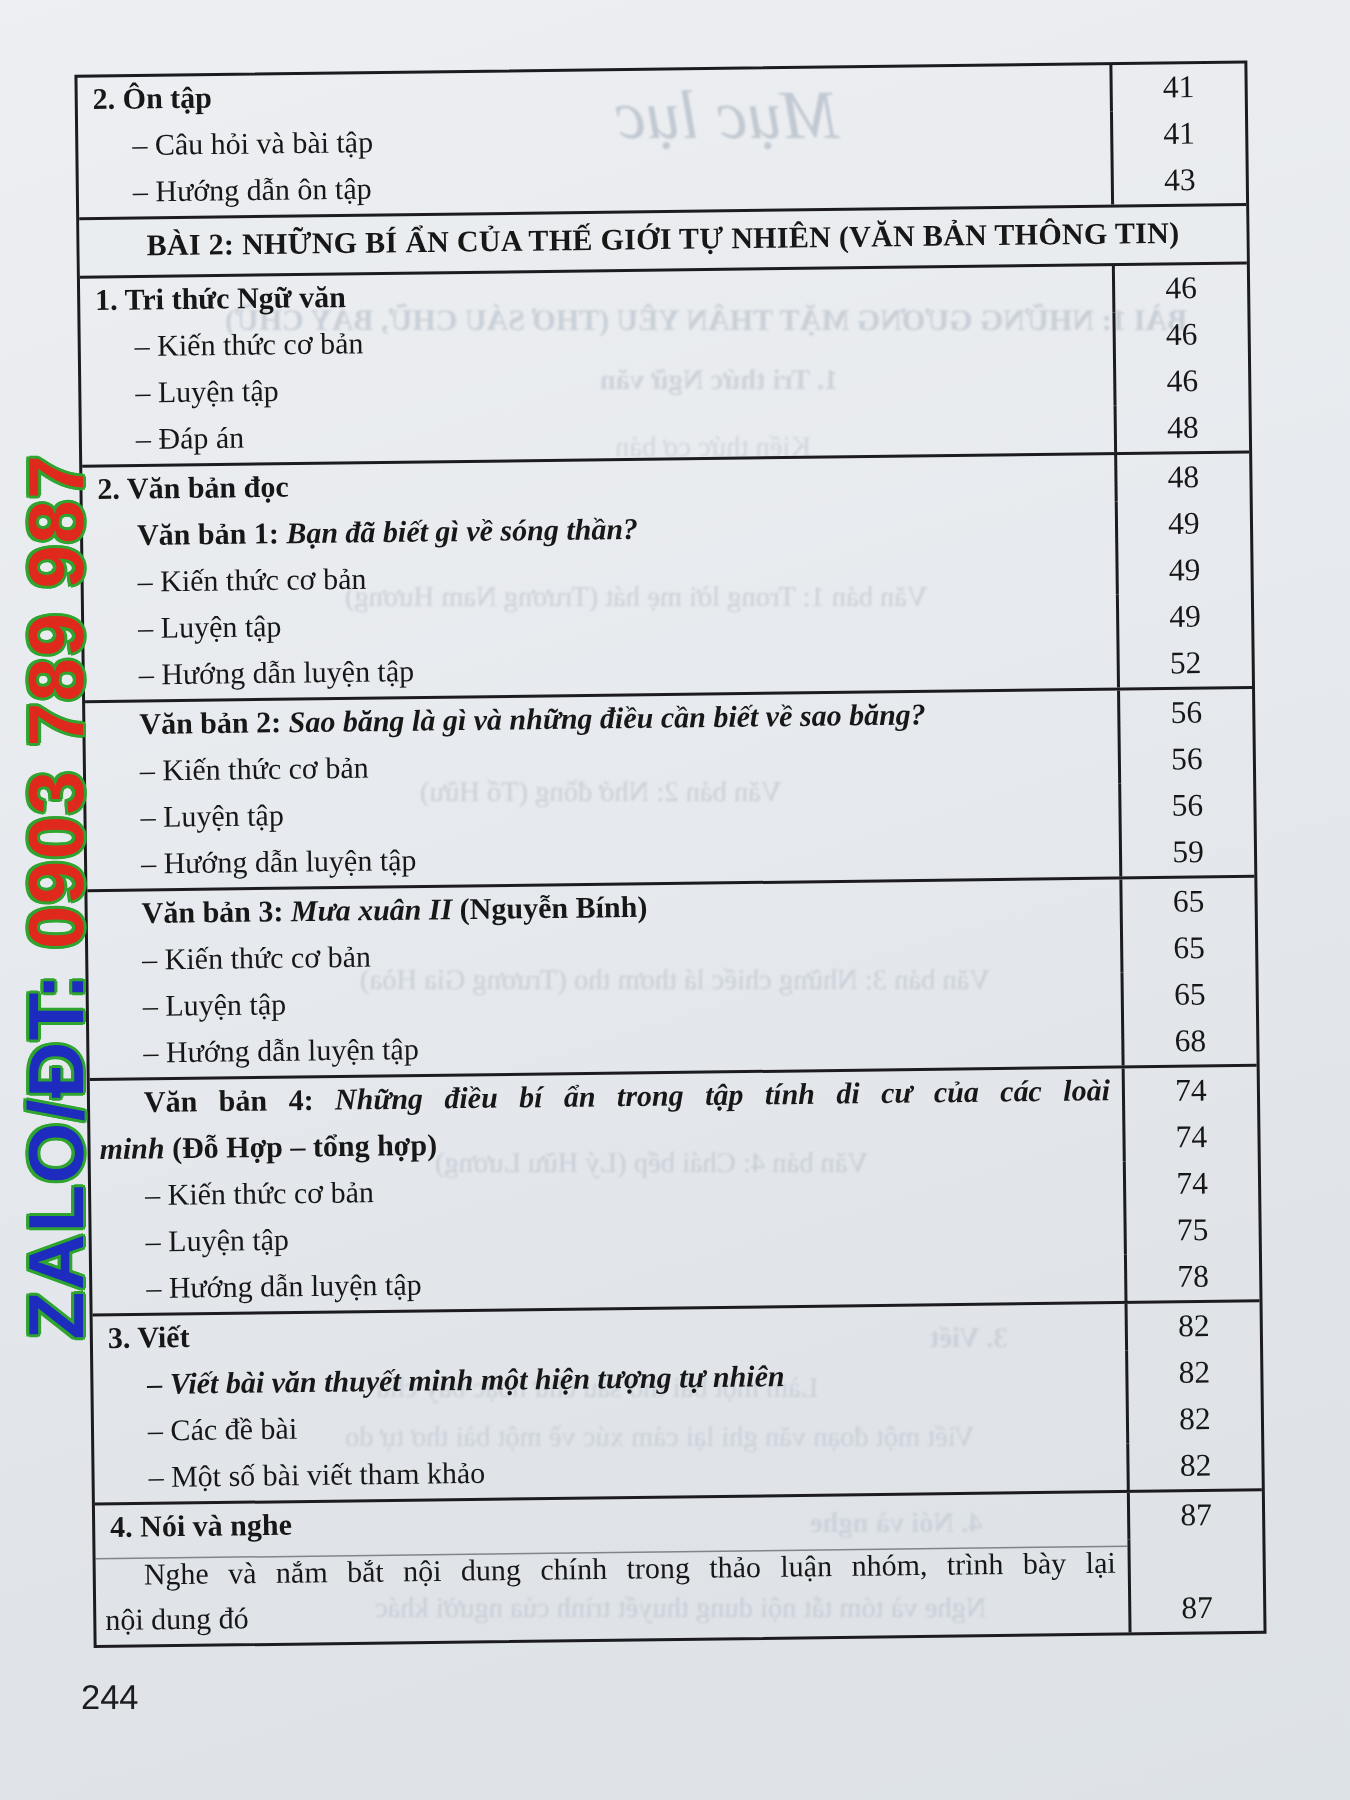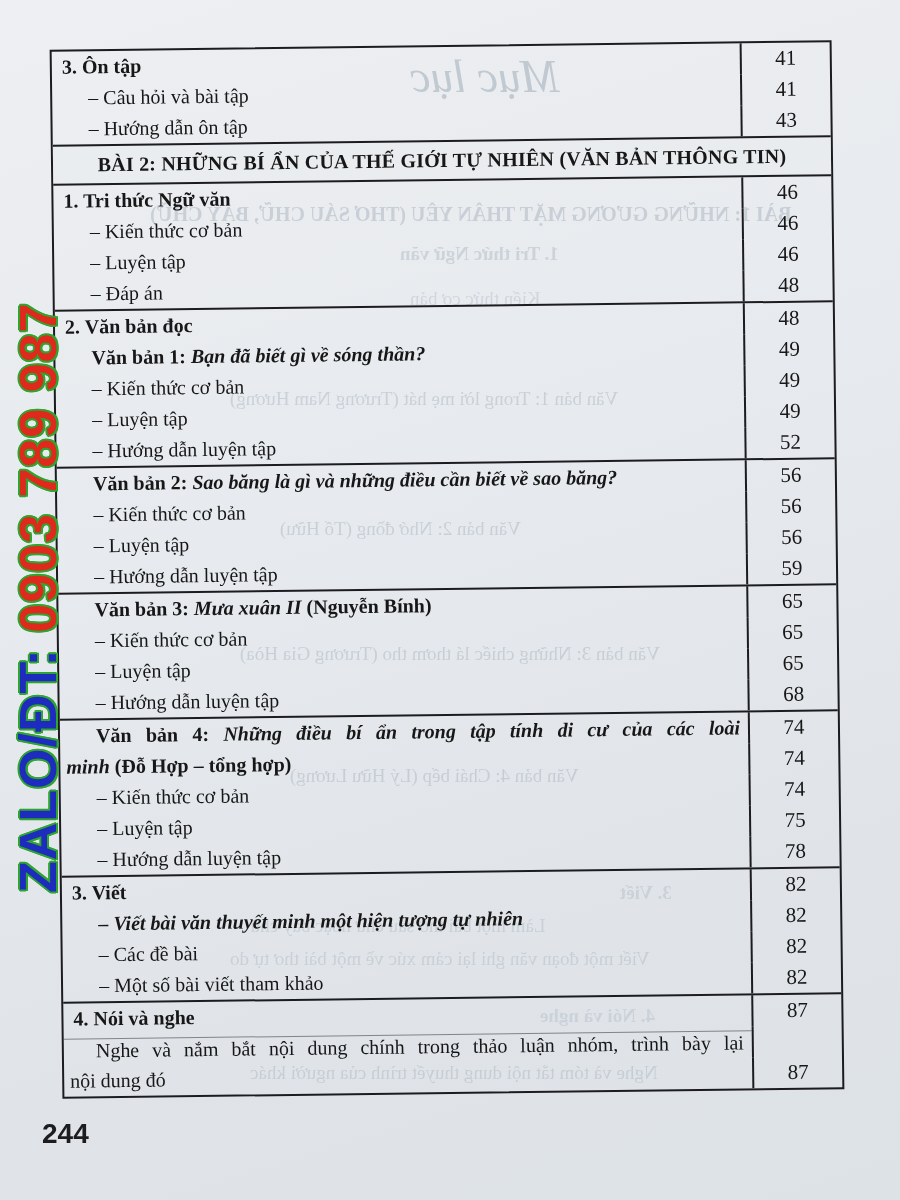--- a/index.html
+++ b/index.html
@@ -61,23 +61,23 @@
     font-family:"Liberation Sans", sans-serif;
     font-weight:700;font-size:52px;letter-spacing:1px;
     white-space:nowrap;z-index:3;
     --oc:#2fa42f;
     text-shadow:2px 0 0 var(--oc),-2px 0 0 var(--oc),0 2px 0 var(--oc),0 -2px 0 var(--oc),
                 1.5px 1.5px 0 var(--oc),-1.5px -1.5px 0 var(--oc),
                 1.5px -1.5px 0 var(--oc),-1.5px 1.5px 0 var(--oc);
   }
   
   .page-num{
-    position:absolute;left:42px;top:1118px;
+    position:absolute;left:54px;top:1118px;
     font-family:"Liberation Sans", sans-serif;
-    font-weight:700;font-size:28px;color:#1d1d1f;z-index:2;
+    font-weight:400;font-size:23px;color:#1d1d1f;z-index:2;
   }
 </style>
 </head>
 <body>
 
 <div class="sheet">
 
   <div class="ghost-layer" id="ghost-layer">
       <div class="ghost" style="left: 410px; top: 50px; font-size: 46px; opacity: 0.38; font-style: italic;">Mục lục</div>
       <div class="ghost" style="left: 150px; top: 203px; font-size: 20px; opacity: 0.3; font-weight: 700;">BÀI 1: NHỮNG GƯƠNG MẶT THÂN YÊU (THƠ SÁU CHỮ, BẢY CHỮ)</div>
@@ -90,21 +90,21 @@
       <div class="ghost" style="left: 620px; top: 882px; font-size: 19px; opacity: 0.22; font-weight: 700;">3. Viết</div>
       <div class="ghost" style="left: 250px; top: 915px; font-size: 19px; opacity: 0.24;">Làm một bài thơ sáu chữ hoặc bảy chữ</div>
       <div class="ghost" style="left: 230px; top: 948px; font-size: 19px; opacity: 0.24;">Viết một đoạn văn ghi lại cảm xúc về một bài thơ tự do</div>
       <div class="ghost" style="left: 540px; top: 1005px; font-size: 19px; opacity: 0.2; font-weight: 700;">4. Nói và nghe</div>
       <div class="ghost" style="left: 250px; top: 1062px; font-size: 19px; opacity: 0.26;">Nghe và tóm tắt nội dung thuyết trình của người khác</div>
     </div>
 
   <div class="toc" id="toc-body">
       <div class="section">
         <div class="trow">
-          <div class="cell-text ind-top"><span class="b">3. Ôn tập</span></div>
+          <div class="cell-text ind-top"><span class="b">2. Ôn tập</span></div>
           <div class="cell-page">41</div>
         </div>
         <div class="trow">
           <div class="cell-text ind-sub"><span>– Câu hỏi và bài tập</span></div>
           <div class="cell-page">41</div>
         </div>
         <div class="trow">
           <div class="cell-text ind-sub"><span>– Hướng dẫn ôn tập</span></div>
           <div class="cell-page">43</div>
         </div>

